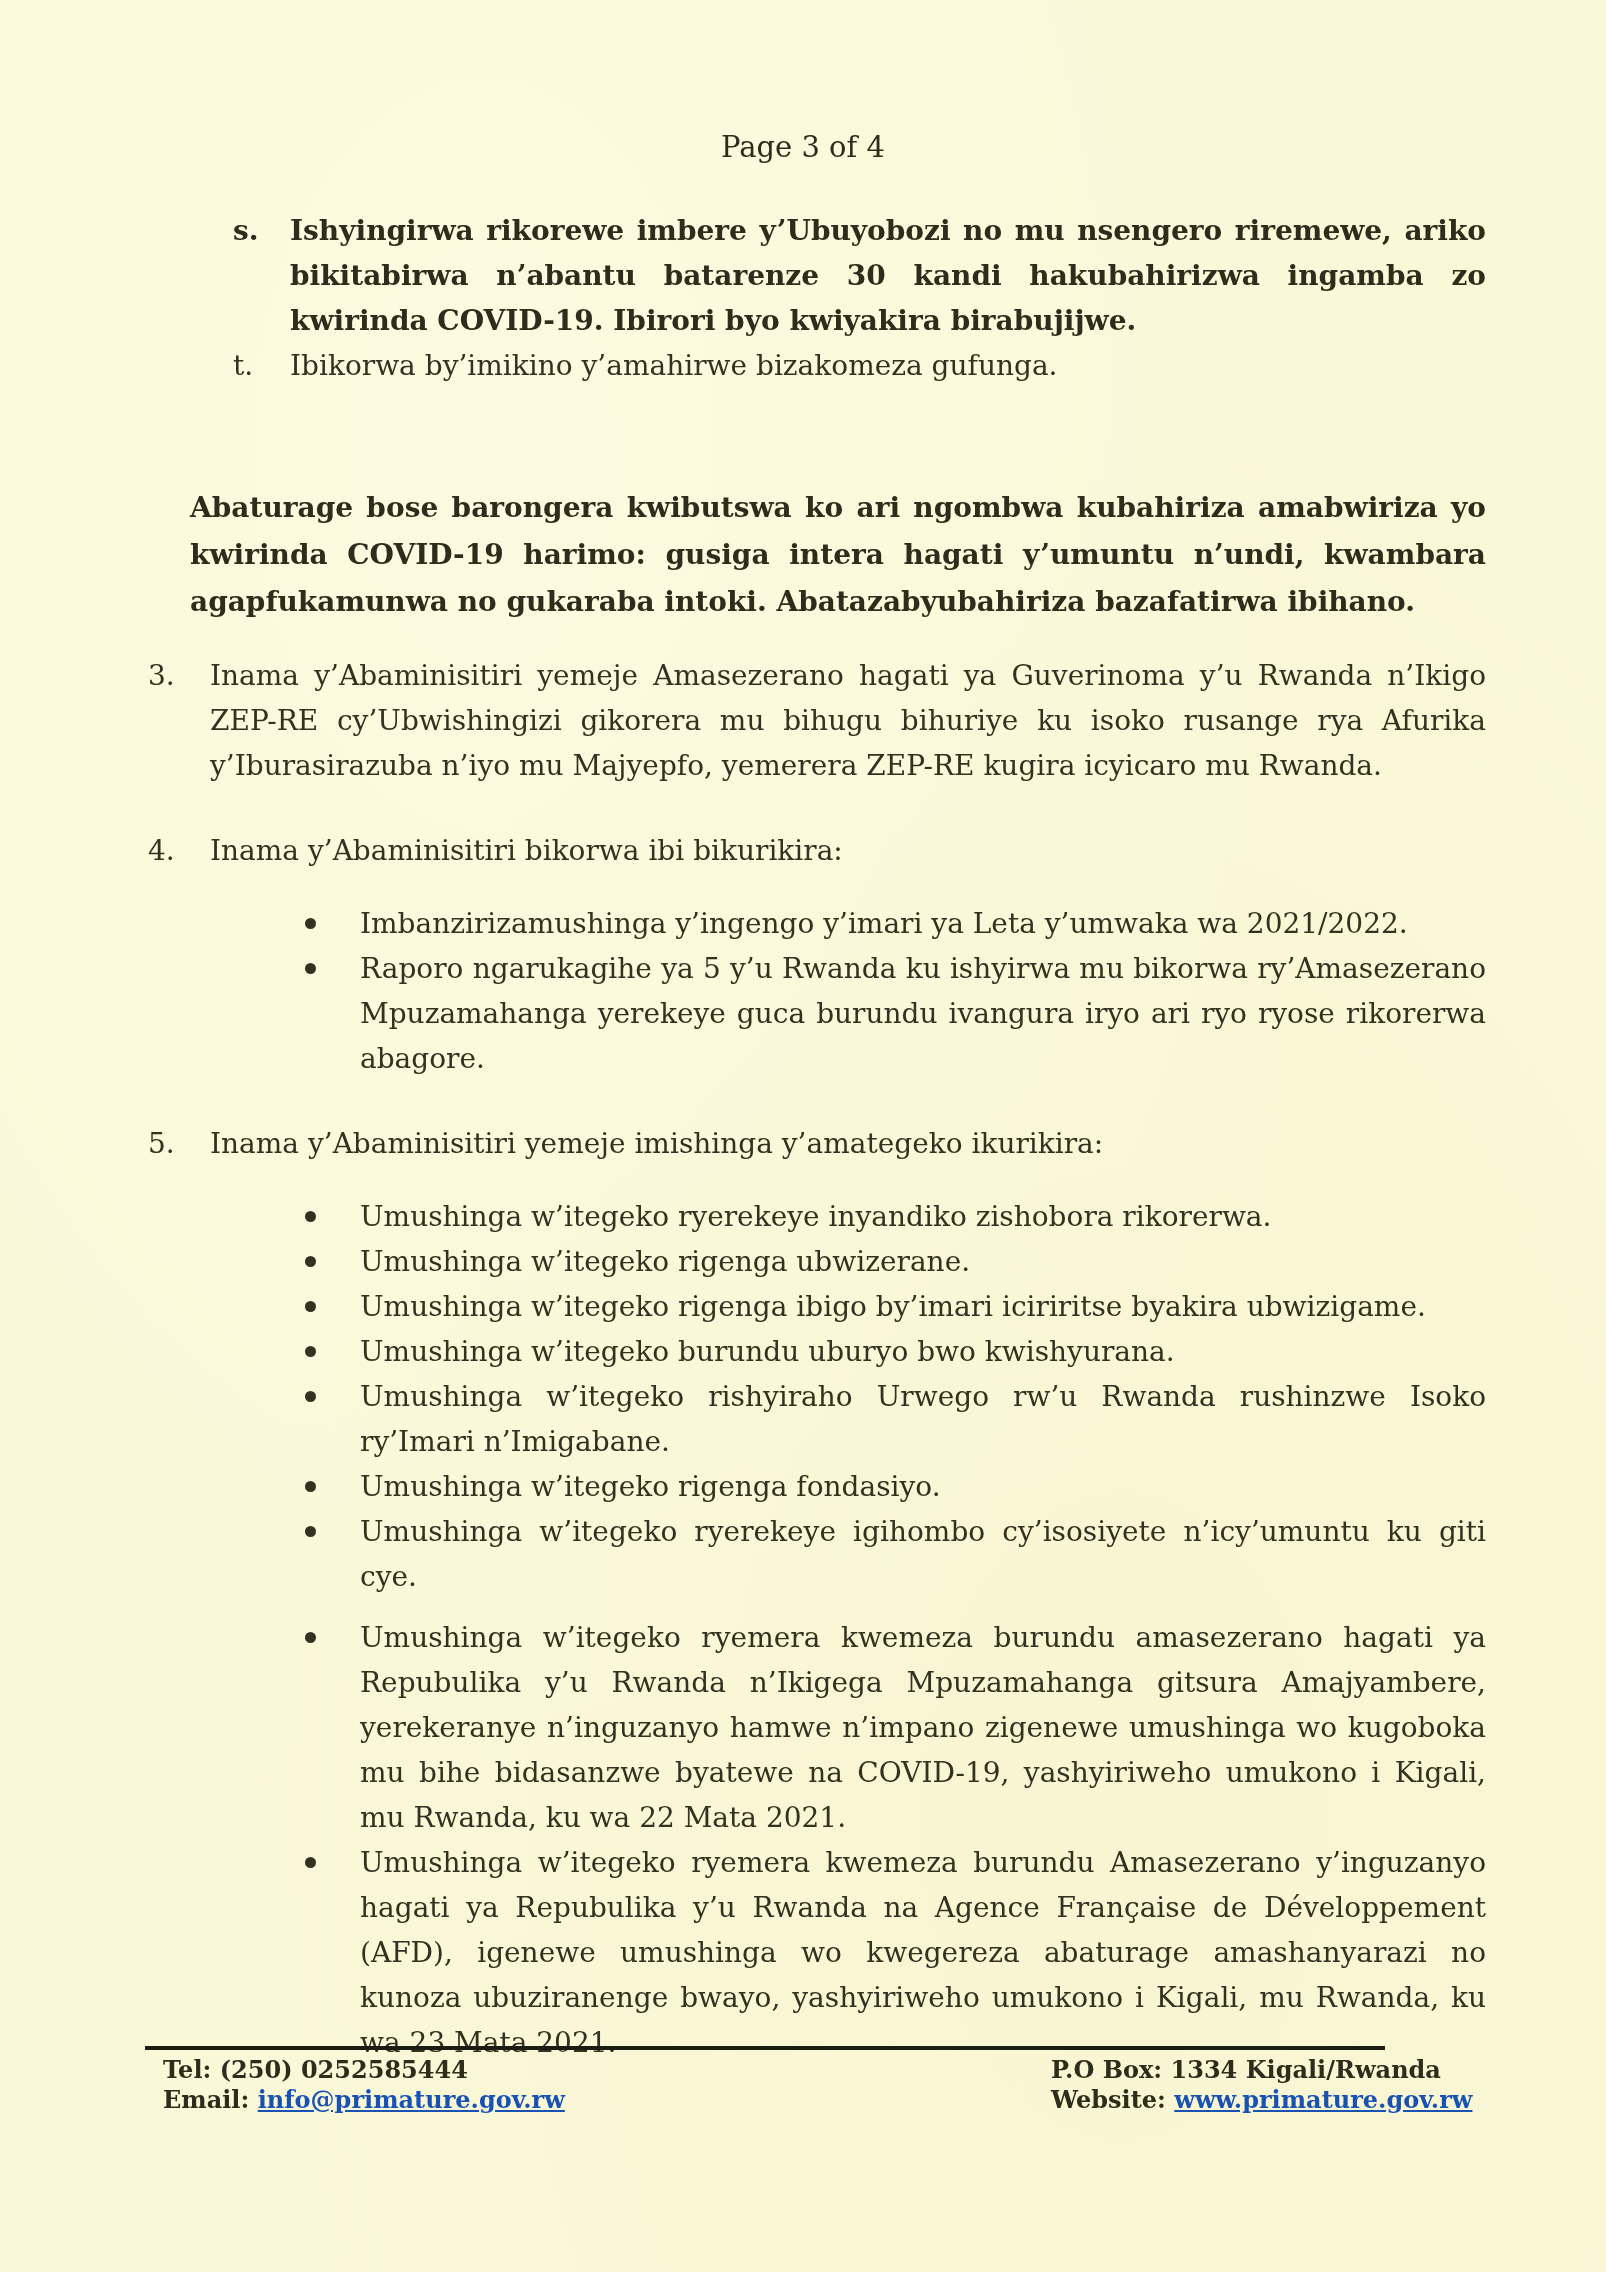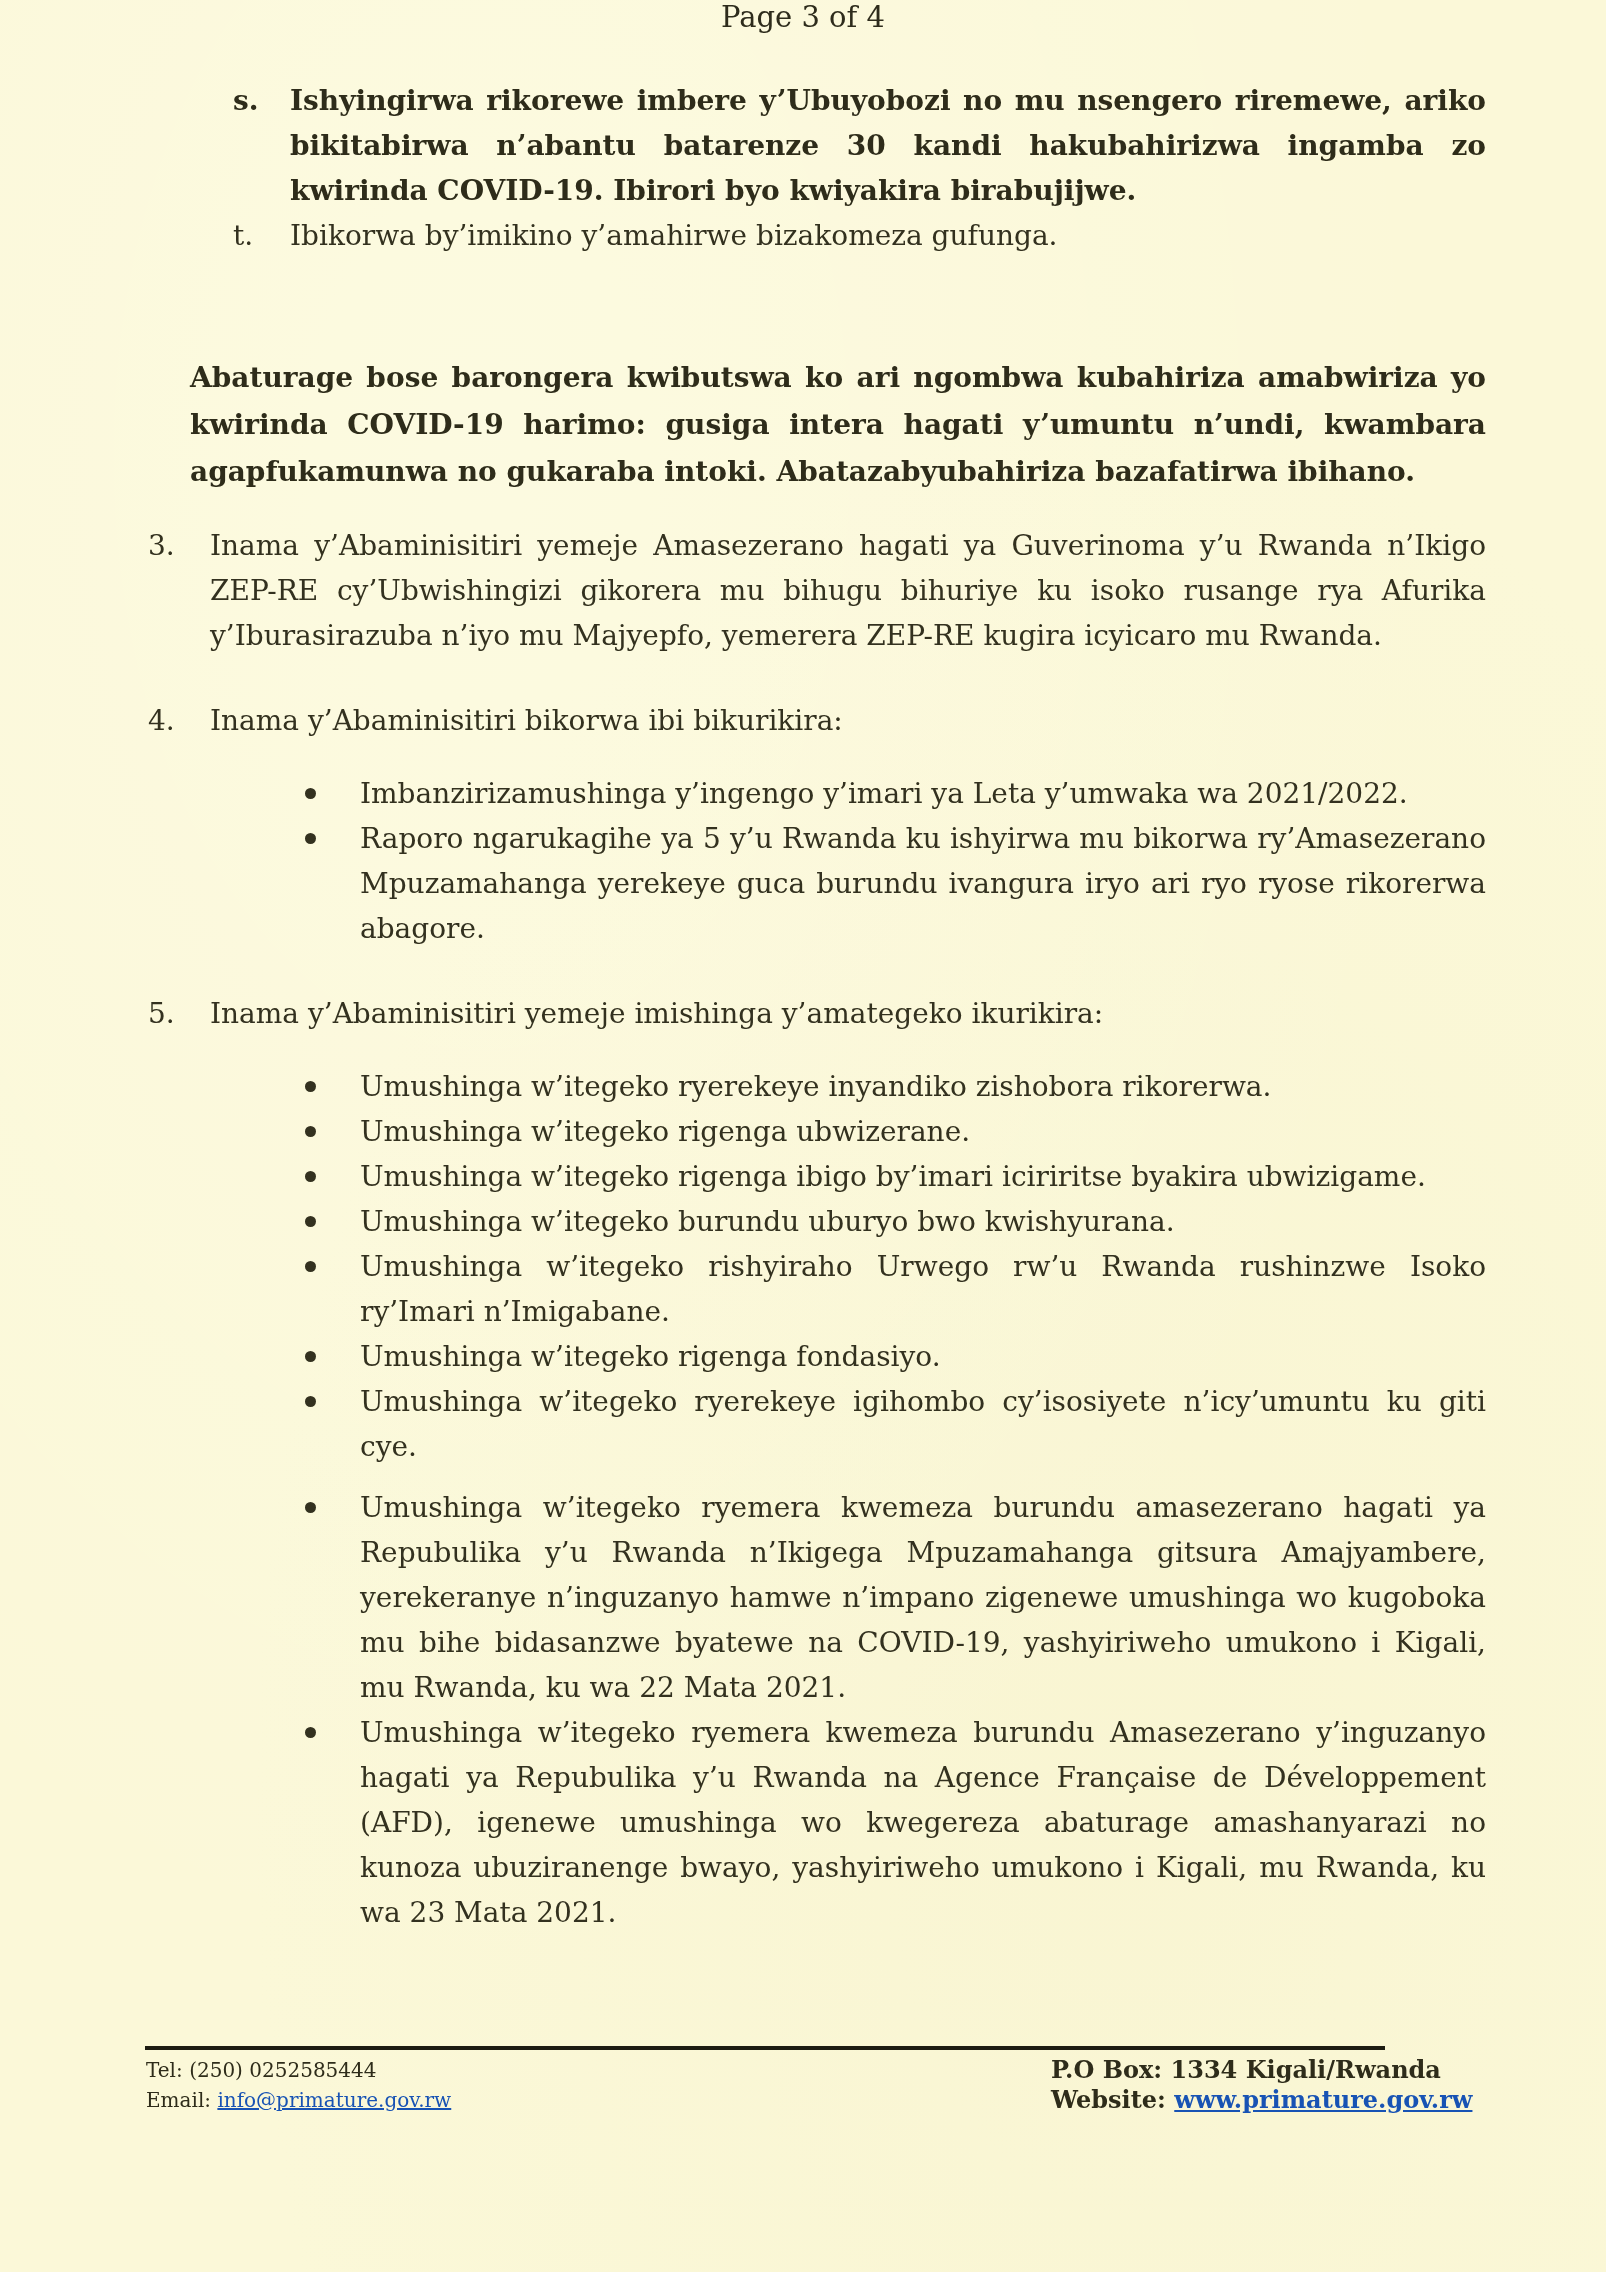--- a/index.html
+++ b/index.html
@@ -12,21 +12,21 @@
   }
   .page{
     position:relative;width:1606px;height:2272px;
     background:
       radial-gradient(ellipse at 30% 20%, rgba(255,255,240,.35), rgba(255,255,240,0) 60%),
       radial-gradient(ellipse at 70% 80%, rgba(245,240,200,.35), rgba(245,240,200,0) 55%),
       #fbf8d8;
     font-size:28px;line-height:45px;
   }
   .page-label{
-    margin:0;
+    margin:0;padding-top:130px;
     text-align:center;font-size:29px;line-height:34px;
     color:#2e2c1c;
   }
   
   .st-list{margin:44px 0 0 233px;width:1253px;}
   .st-item{display:flex;}
   .st-marker{flex:none;width:57px;}
   .st-text{flex:1;text-align:justify;}
   .bold{font-weight:bold;color:#2e2c1a;}
   
@@ -51,22 +51,22 @@
     display:block;width:11px;height:11px;border-radius:50%;
     background:#33311f;margin-top:17px;
   }
   .bullet-text{flex:1;text-align:justify;}
   
   .footer-rule{
     position:absolute;left:145px;top:2046px;
     width:1240px;height:4px;background:#1d1c12;
   }
   .footer-left{
-    position:absolute;left:146px;top:2055px;
-    font-size:20px;line-height:30px;font-weight:normal;color:#2e2c1a;
+    position:absolute;left:163px;top:2055px;
+    font-size:24px;line-height:30px;font-weight:bold;color:#2e2c1a;
   }
   .footer-right{
     position:absolute;left:1051px;top:2055px;
     font-size:24px;line-height:30px;font-weight:bold;color:#2e2c1a;
   }
   .link{
     color:#1853b4;text-decoration:underline;cursor:pointer;
   }
 </style>
 </head>

